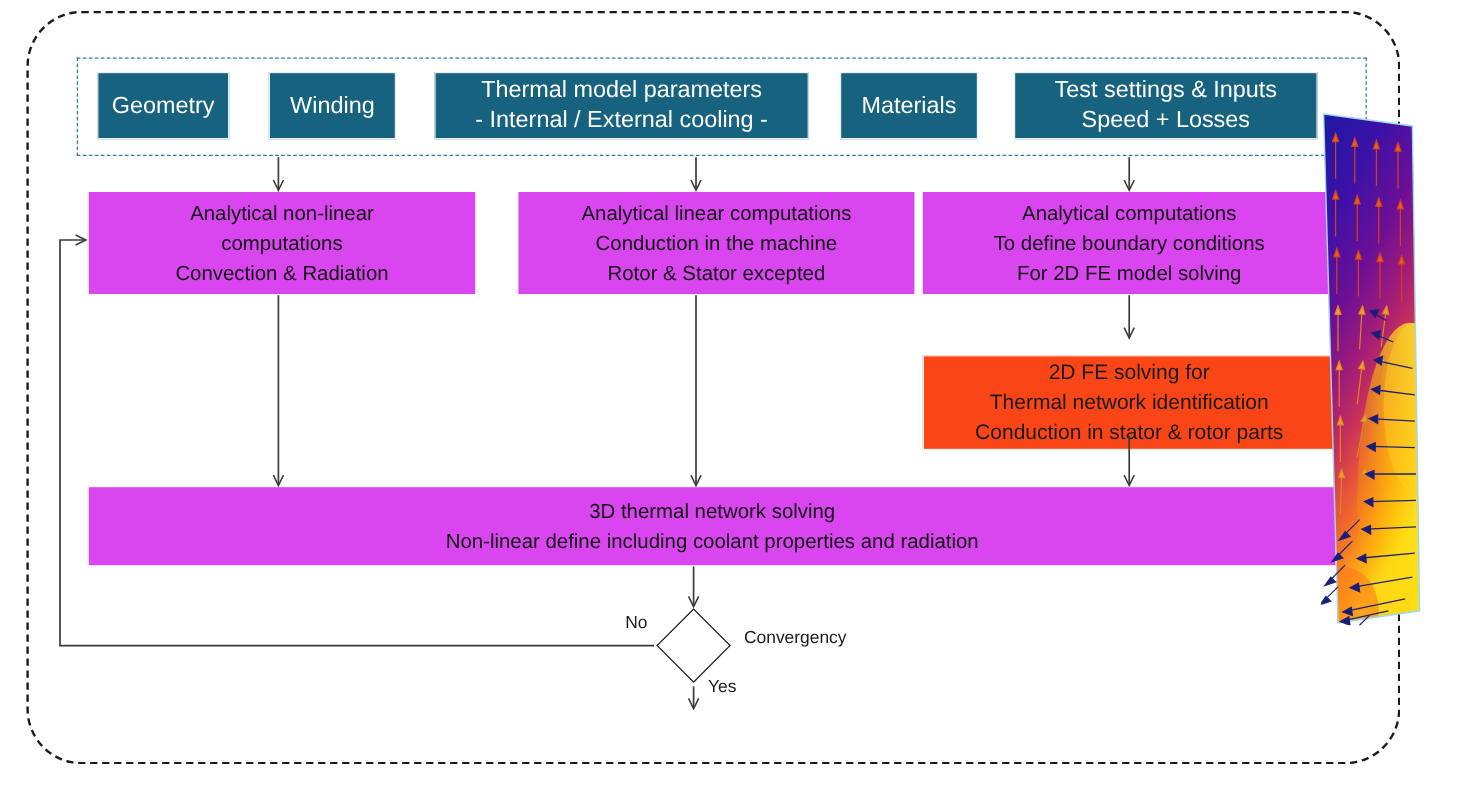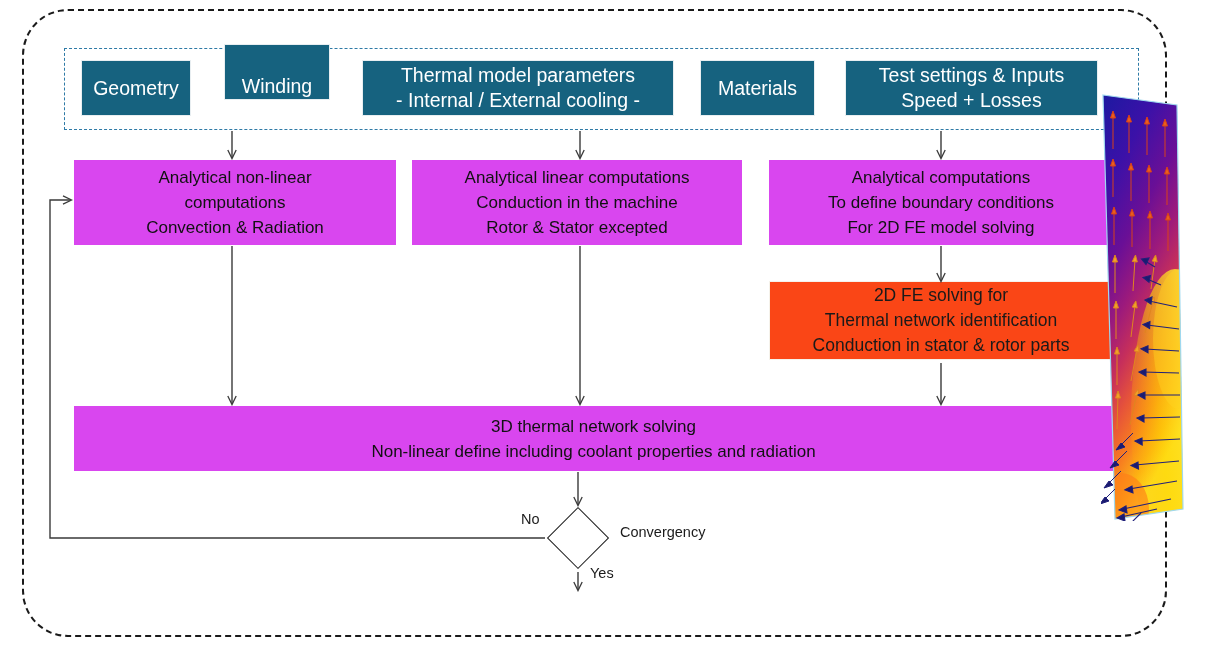--- a/index.html
+++ b/index.html
@@ -131,21 +131,21 @@
 <div id="canvas">
 
   <div class="outer-frame"></div>
 
   <div class="inputs-group"></div>
 
   <div class="node input-box" style="left:81px; top:60px; width:110px; height:56px;">
     <span class="node-line">Geometry</span>
   </div>
 
-  <div class="node input-box" style="left:224px; top:44px; width:106px; height:56px;justify-content:flex-end;">
+  <div class="node input-box" style="left:224px; top:60px; width:106px; height:56px;">
     <span class="node-line">Winding</span>
   </div>
 
   <div class="node input-box" style="left:362px; top:60px; width:312px; height:56px;">
     <span class="node-line">Thermal model parameters</span>
     <span class="node-line">- Internal / External cooling -</span>
   </div>
 
   <div class="node input-box" style="left:700px; top:60px; width:115px; height:56px;">
     <span class="node-line">Materials</span>
@@ -155,33 +155,33 @@
     <span class="node-line">Test settings &amp; Inputs</span>
     <span class="node-line">Speed + Losses</span>
   </div>
 
   <div class="node gray-box" style="left:74px; top:160px; width:322px; height:85px;">
     <span class="node-line">Analytical non-linear</span>
     <span class="node-line">computations</span>
     <span class="node-line">Convection &amp; Radiation</span>
   </div>
 
-  <div class="node gray-box" style="left:412px; top:160px; width:330px; height:85px;">
+  <div class="node gray-box" style="left:432px; top:160px; width:330px; height:85px;">
     <span class="node-line">Analytical linear computations</span>
     <span class="node-line">Conduction in the machine</span>
     <span class="node-line">Rotor &amp; Stator excepted</span>
   </div>
 
   <div class="node gray-box" style="left:769px; top:160px; width:344px; height:85px;">
     <span class="node-line">Analytical computations</span>
     <span class="node-line">To define boundary conditions</span>
     <span class="node-line">For 2D FE model solving</span>
   </div>
 
-  <div class="node orange-box" style="left:769px; top:281px; width:344px; height:79px;">
+  <div class="node orange-box" style="left:769px; top:296px; width:344px; height:79px;">
     <span class="node-line">2D FE solving for</span>
     <span class="node-line">Thermal network identification</span>
     <span class="node-line">Conduction in stator &amp; rotor parts</span>
   </div>
 
   <div class="node gray-box" style="left:74px; top:406px; width:1039px; height:65px;justify-content:center;">
     <span class="node-line">3D thermal network solving</span>
     <span class="node-line">Non-linear define including coolant properties and radiation</span>
   </div>
 

